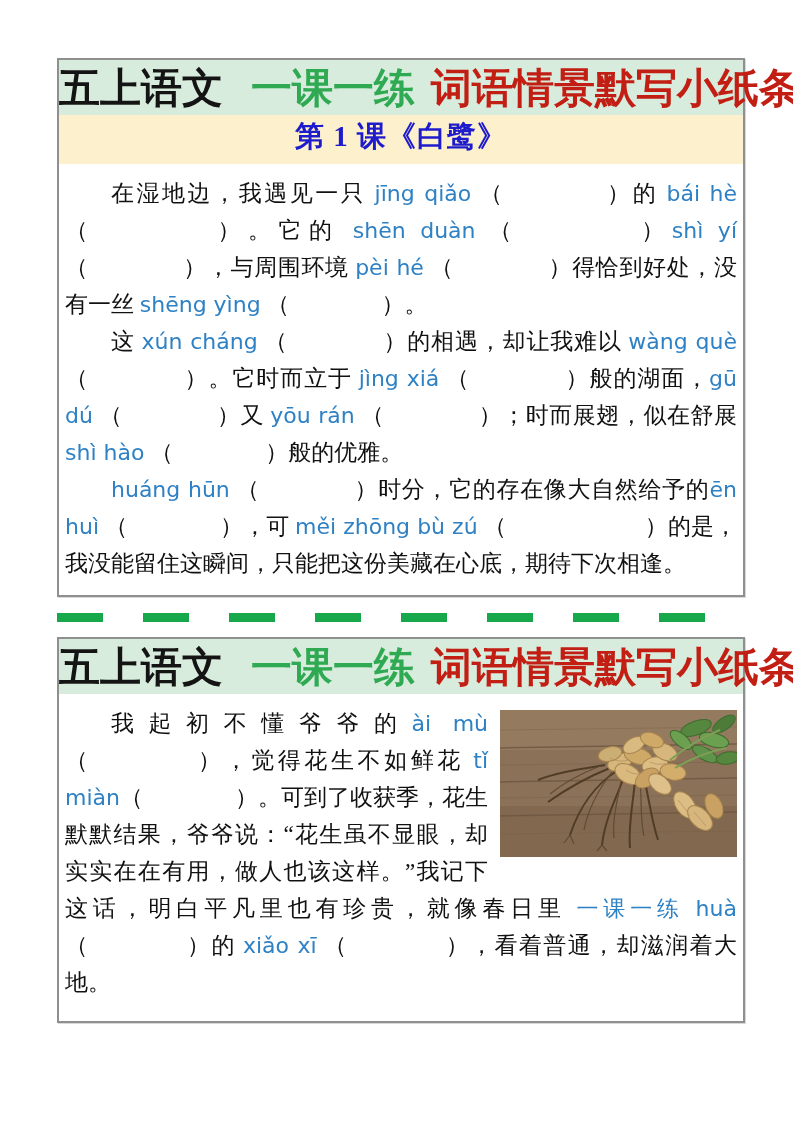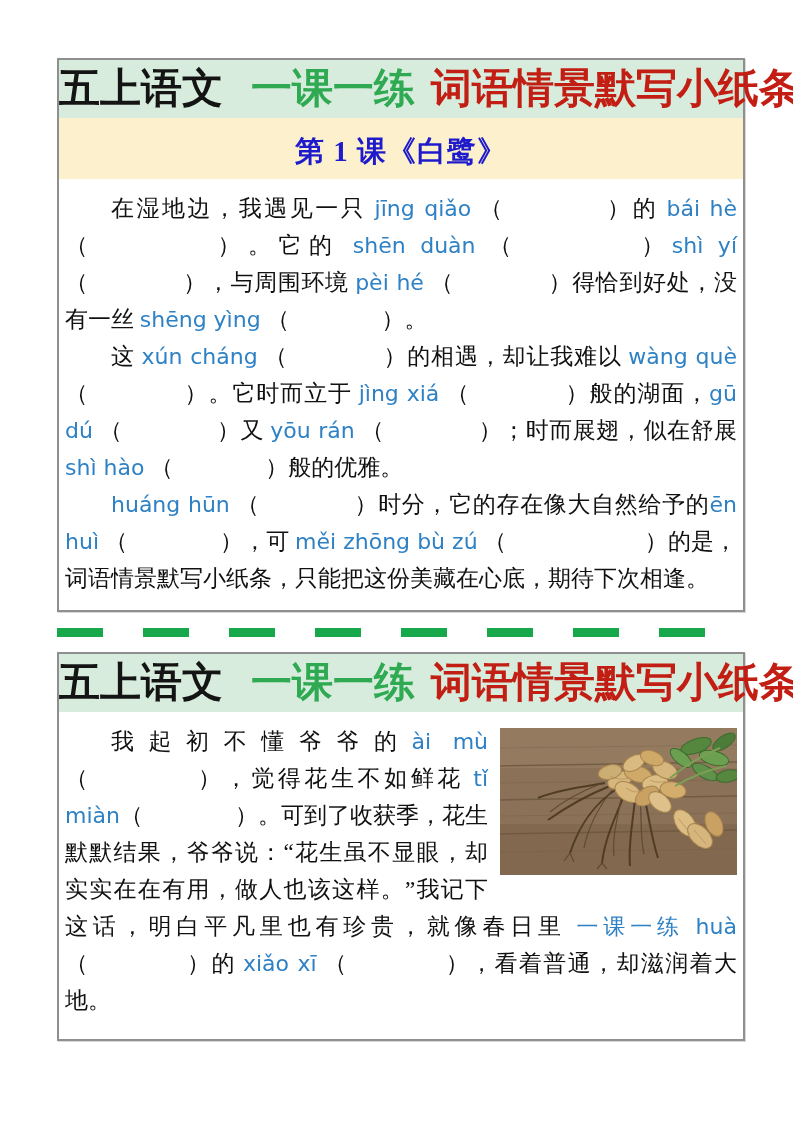--- a/index.html
+++ b/index.html
@@ -8,24 +8,24 @@
     font-family:"Liberation Serif","DejaVu Serif",serif;
     -webkit-font-smoothing:antialiased;
   }
   .sheet{padding:58px 48px 0 57px;}
   .card{
     border:2px solid #8f8f8f;background:#ffffff;
     box-shadow:1px 1px 0 #d8d8d8;
   }
   .band-green{background:#d7ecdc;text-align:center;padding:5px 0 3px;}
   .hdr{font-size:41px;font-weight:bold;line-height:1.15;white-space:nowrap;letter-spacing:0;}
-  .hdr-black{color:#141414;font-family:Liberation Mono, monospace;}
+  .hdr-black{color:#141414;}
   .hdr-green{color:#2faa52;margin-left:28px;}
   .hdr-red{color:#c21e14;margin-left:16px;}
-  .band-yellow{background:#fdf0cc;text-align:center;padding:14px 0 7px;}
+  .band-yellow{background:#fdf0cc;text-align:center;padding:2px 0 7px;}
   .lesson{font-size:29px;font-weight:bold;color:#1d1bcb;letter-spacing:1px;}
   .card-body{
     padding:11px 6px 13px;font-size:23px;line-height:37px;
     text-align:justify;color:#111111;
   }
   .card-body-2{padding:11px 6px 20px;}
   .para{margin:0;text-indent:2em;}
   .card-2 .para + .para{margin-top:8px;}
   .py{color:#2e81c4;font-family:"DejaVu Sans","Liberation Sans",sans-serif;font-size:22px;}
   .photo-wrap{float:right;margin:5px 0 6px 12px;line-height:0;}
@@ -42,21 +42,21 @@
   <div class="card card-1">
     <div class="band-green">
       <span class="hdr"><span class="hdr-black">五上语文</span><span class="hdr-green">一课一练</span><span class="hdr-red">词语情景默写小纸条</span></span>
     </div>
     <div class="band-yellow">
       <span class="lesson">第 1 课《白鹭》</span>
     </div>
     <div class="card-body">
         <p class="para"><span class="cn">在湿地边，我遇见一只 </span><span class="py">jīng qiǎo</span><span class="cn"> （　　　　）的 </span><span class="py">bái hè</span><span class="cn"> （　　　　）。它的 </span><span class="py">shēn duàn</span><span class="cn"> （　　　　）</span><span class="py">shì yí</span><span class="cn"> （　　　　），与周围环境 </span><span class="py">pèi hé</span><span class="cn"> （　　　　）得恰到好处，没有一丝 </span><span class="py">shēng yìng</span><span class="cn"> （　　　　）。</span></p>
         <p class="para"><span class="cn">这 </span><span class="py">xún cháng</span><span class="cn"> （　　　　）的相遇，却让我难以 </span><span class="py">wàng què</span><span class="cn"> （　　　　）。它时而立于 </span><span class="py">jìng xiá</span><span class="cn"> （　　　　）般的湖面，</span><span class="py">gū dú</span><span class="cn"> （　　　　）又 </span><span class="py">yōu rán</span><span class="cn"> （　　　　）；时而展翅，似在舒展 </span><span class="py">shì hào</span><span class="cn"> （　　　　）般的优雅。</span></p>
-        <p class="para"><span class="py">huáng hūn</span><span class="cn"> （　　　　）时分，它的存在像大自然给予的</span><span class="py">ēn huì</span><span class="cn"> （　　　　），可 </span><span class="py">měi zhōng bù zú</span><span class="cn"> （　　　　　　）的是，词语情景默写小纸条，只能把这份美藏在心底，期待下次相逢。</span></p>
+        <p class="para"><span class="py">huáng hūn</span><span class="cn"> （　　　　）时分，它的存在像大自然给予的</span><span class="py">ēn huì</span><span class="cn"> （　　　　），可 </span><span class="py">měi zhōng bù zú</span><span class="cn"> （　　　　　　）的是，我没能留住这瞬间，只能把这份美藏在心底，期待下次相逢。</span></p>
       </div>
   </div>
 
   <div class="divider" style="margin-left:0;margin-right:0;"></div>
 
   <div class="card card-2">
     <div class="band-green">
       <span class="hdr"><span class="hdr-black">五上语文</span><span class="hdr-green">一课一练</span><span class="hdr-red">词语情景默写小纸条</span></span>
     </div>
     <div class="card-body card-body-2">

